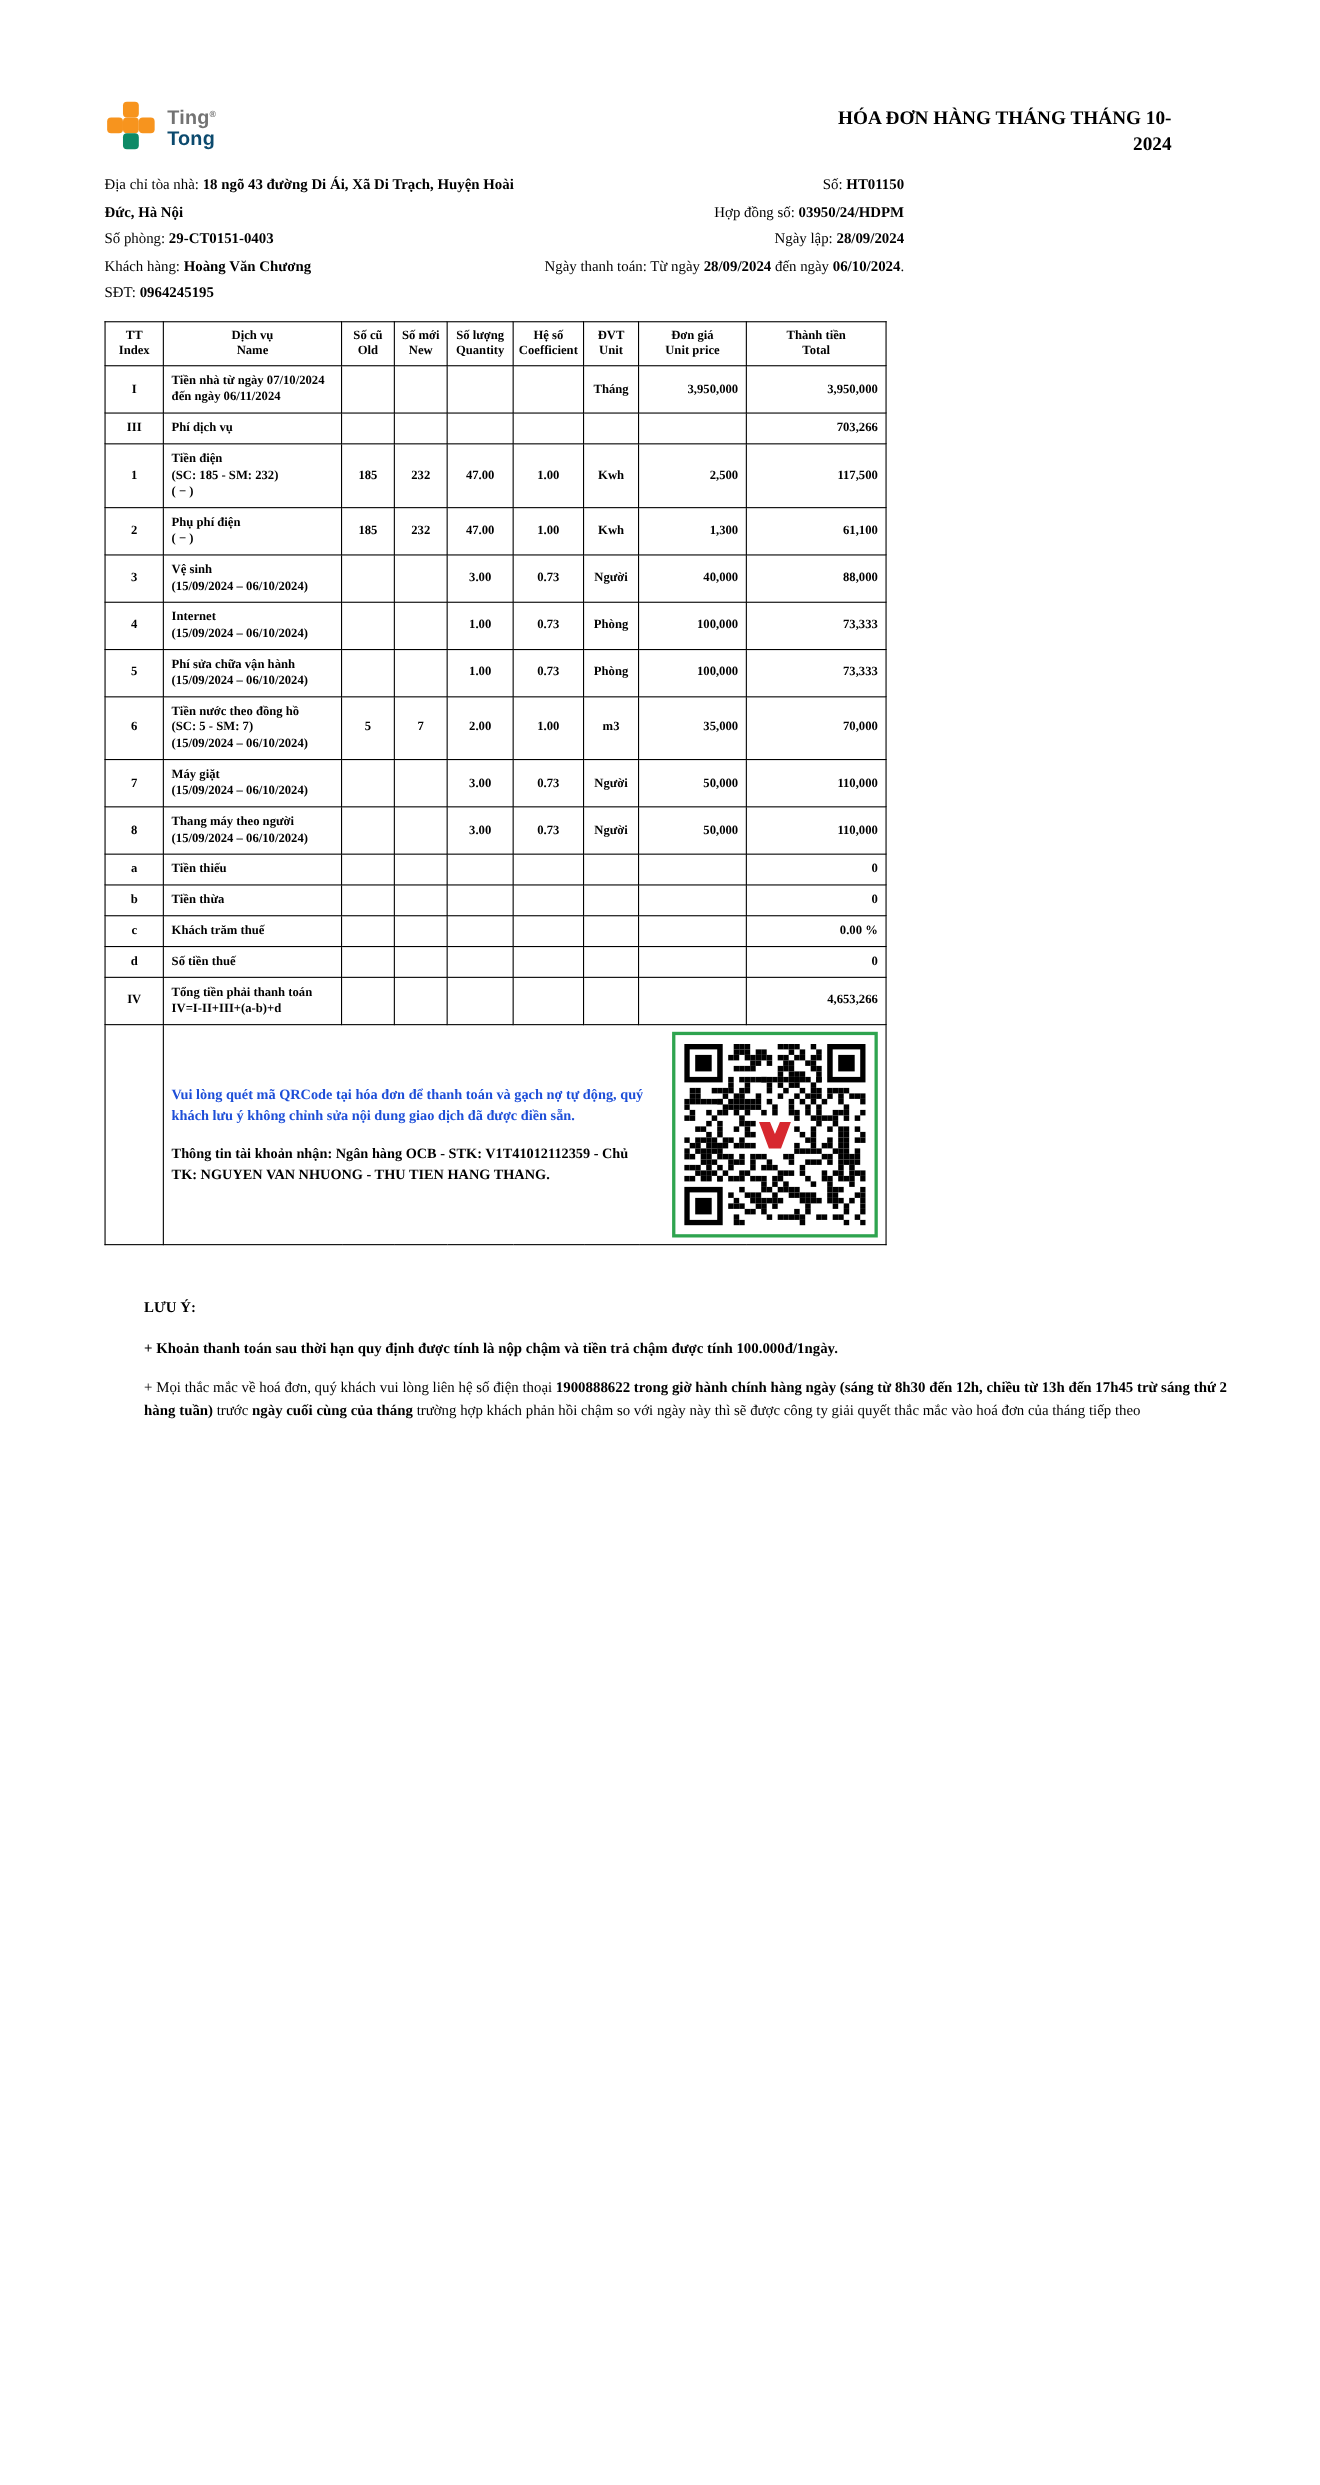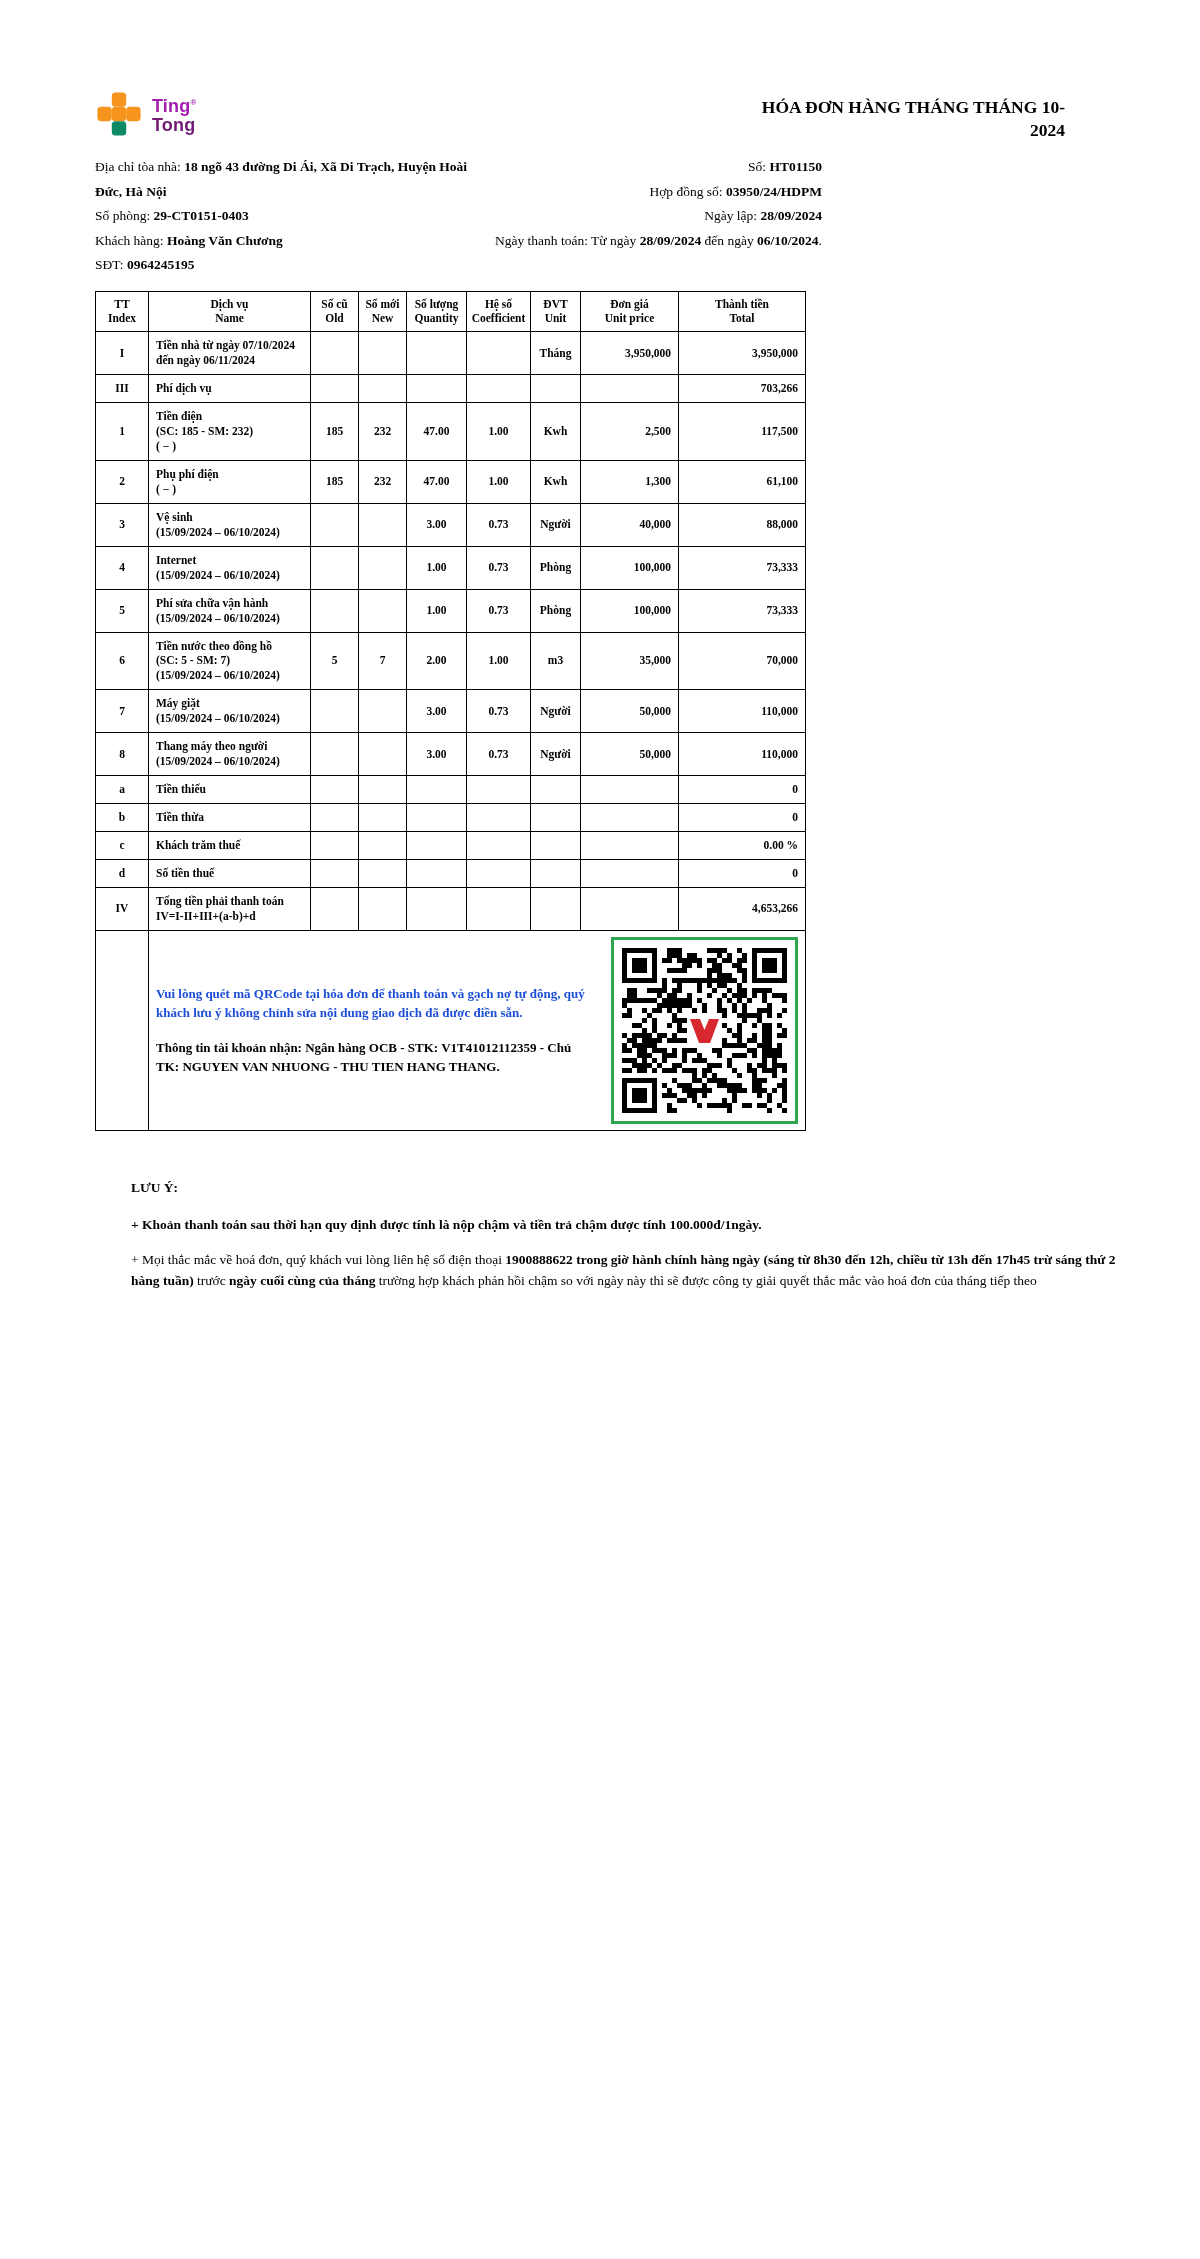--- a/index.html
+++ b/index.html
@@ -7,22 +7,22 @@
   .page {
     width:1200px; height:2259px; background:#ffffff; position:relative;
     font-family:"Liberation Serif","DejaVu Serif",serif; color:#000; overflow:hidden;
   }
   .content { padding:90px 95px 0 95px; }
 
   
   .top-row { display:flex; justify-content:space-between; align-items:flex-start; }
   .logo-wrap { display:flex; align-items:center; gap:9px; }
   .logo-text { font-family:"Liberation Sans","DejaVu Sans",sans-serif; font-weight:bold; font-size:18px; line-height:1.05; letter-spacing:.2px; }
-  .logo-ting { color:#a21caf;text-align:right; }
-  .logo-tong { color:#701a75; }
+  .logo-ting { color:#737373;text-align:right; }
+  .logo-tong { color:#0c4a6e; }
   .logo-text sup { font-size:8px; }
   .doc-title { width:420px; margin-right:40px; margin-top:6px; text-align:right; font-weight:bold; font-size:17.5px; line-height:1.3; }
 
   
   .info-row { display:flex; justify-content:flex-start; margin-top:13px; }
   .info-left { width:400px; font-size:13.5px; line-height:24.5px; }
   .info-right { text-align:right; font-size:13.5px; line-height:24.5px; }
   .info-line strong { font-weight:bold; }
 
   

